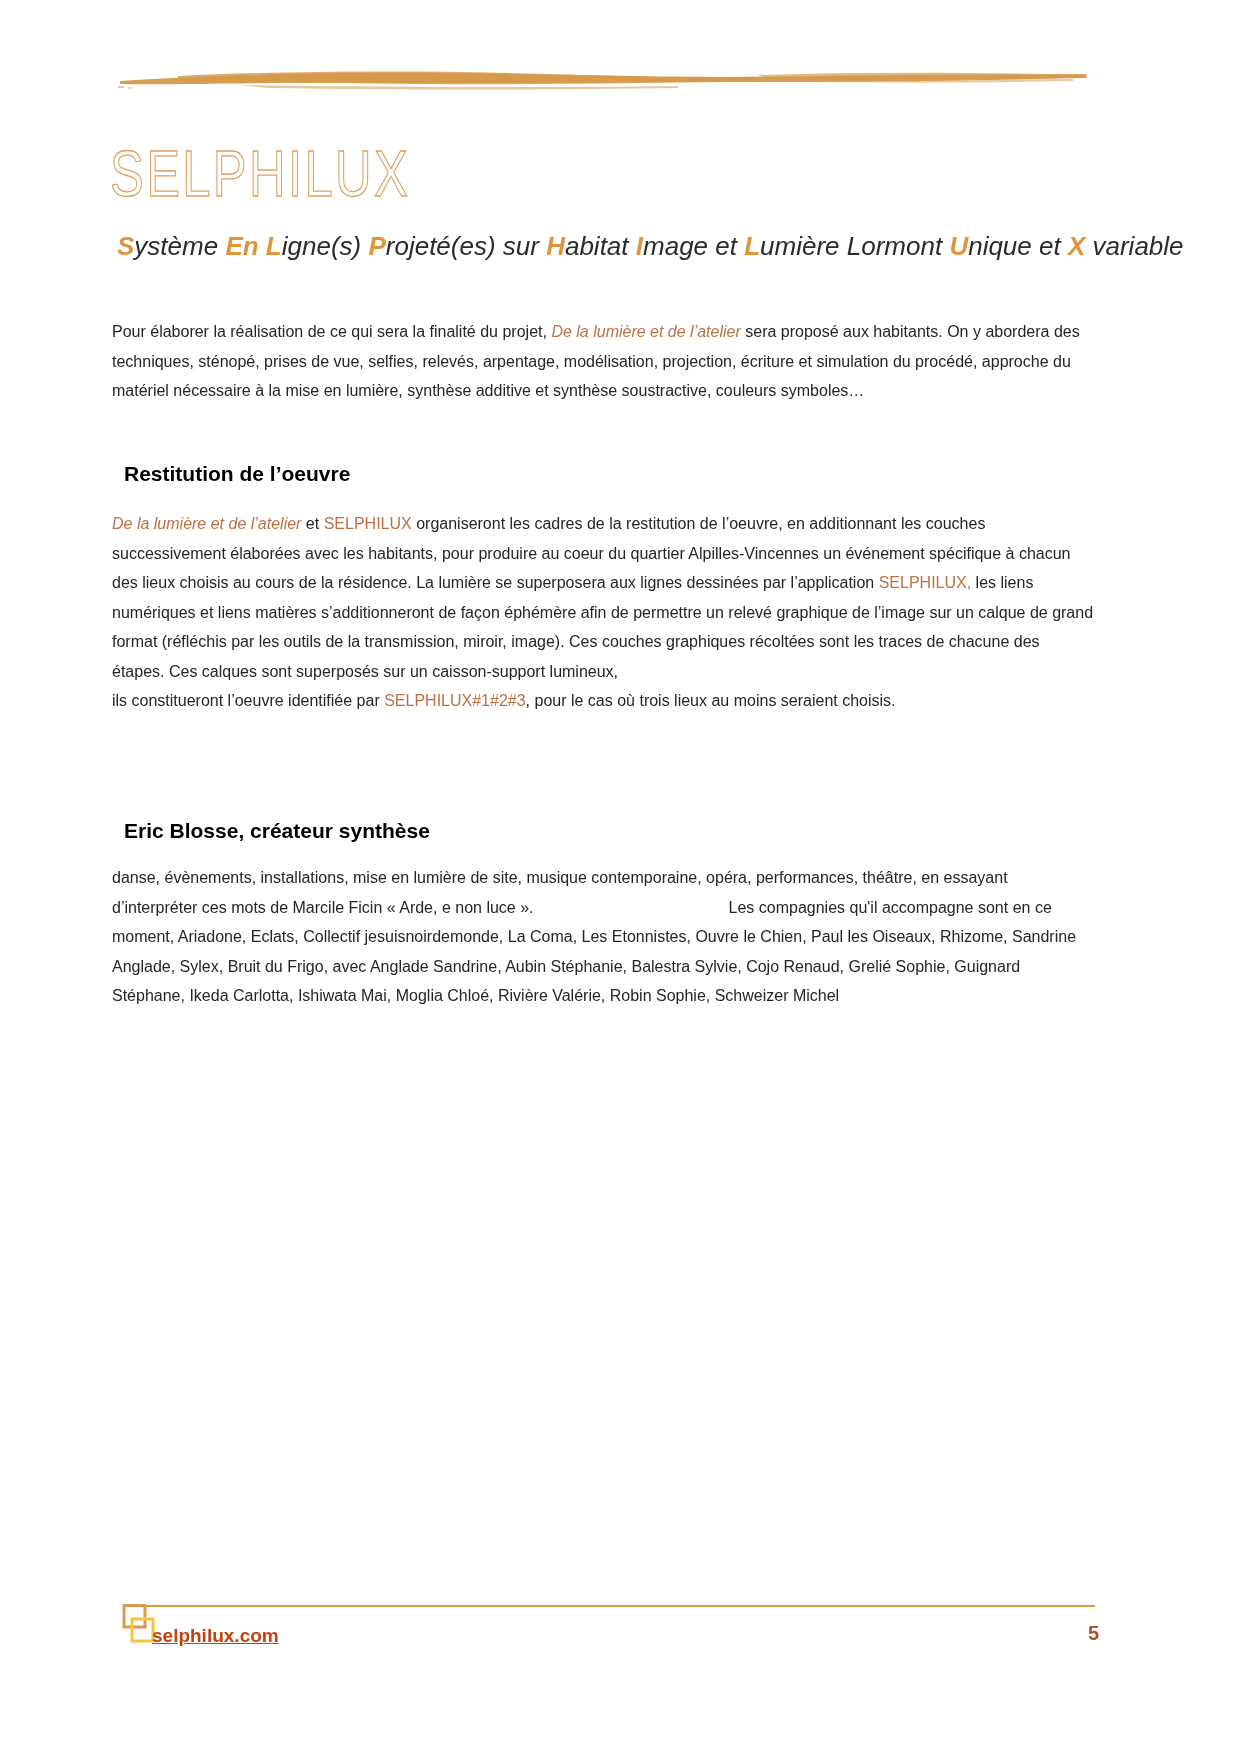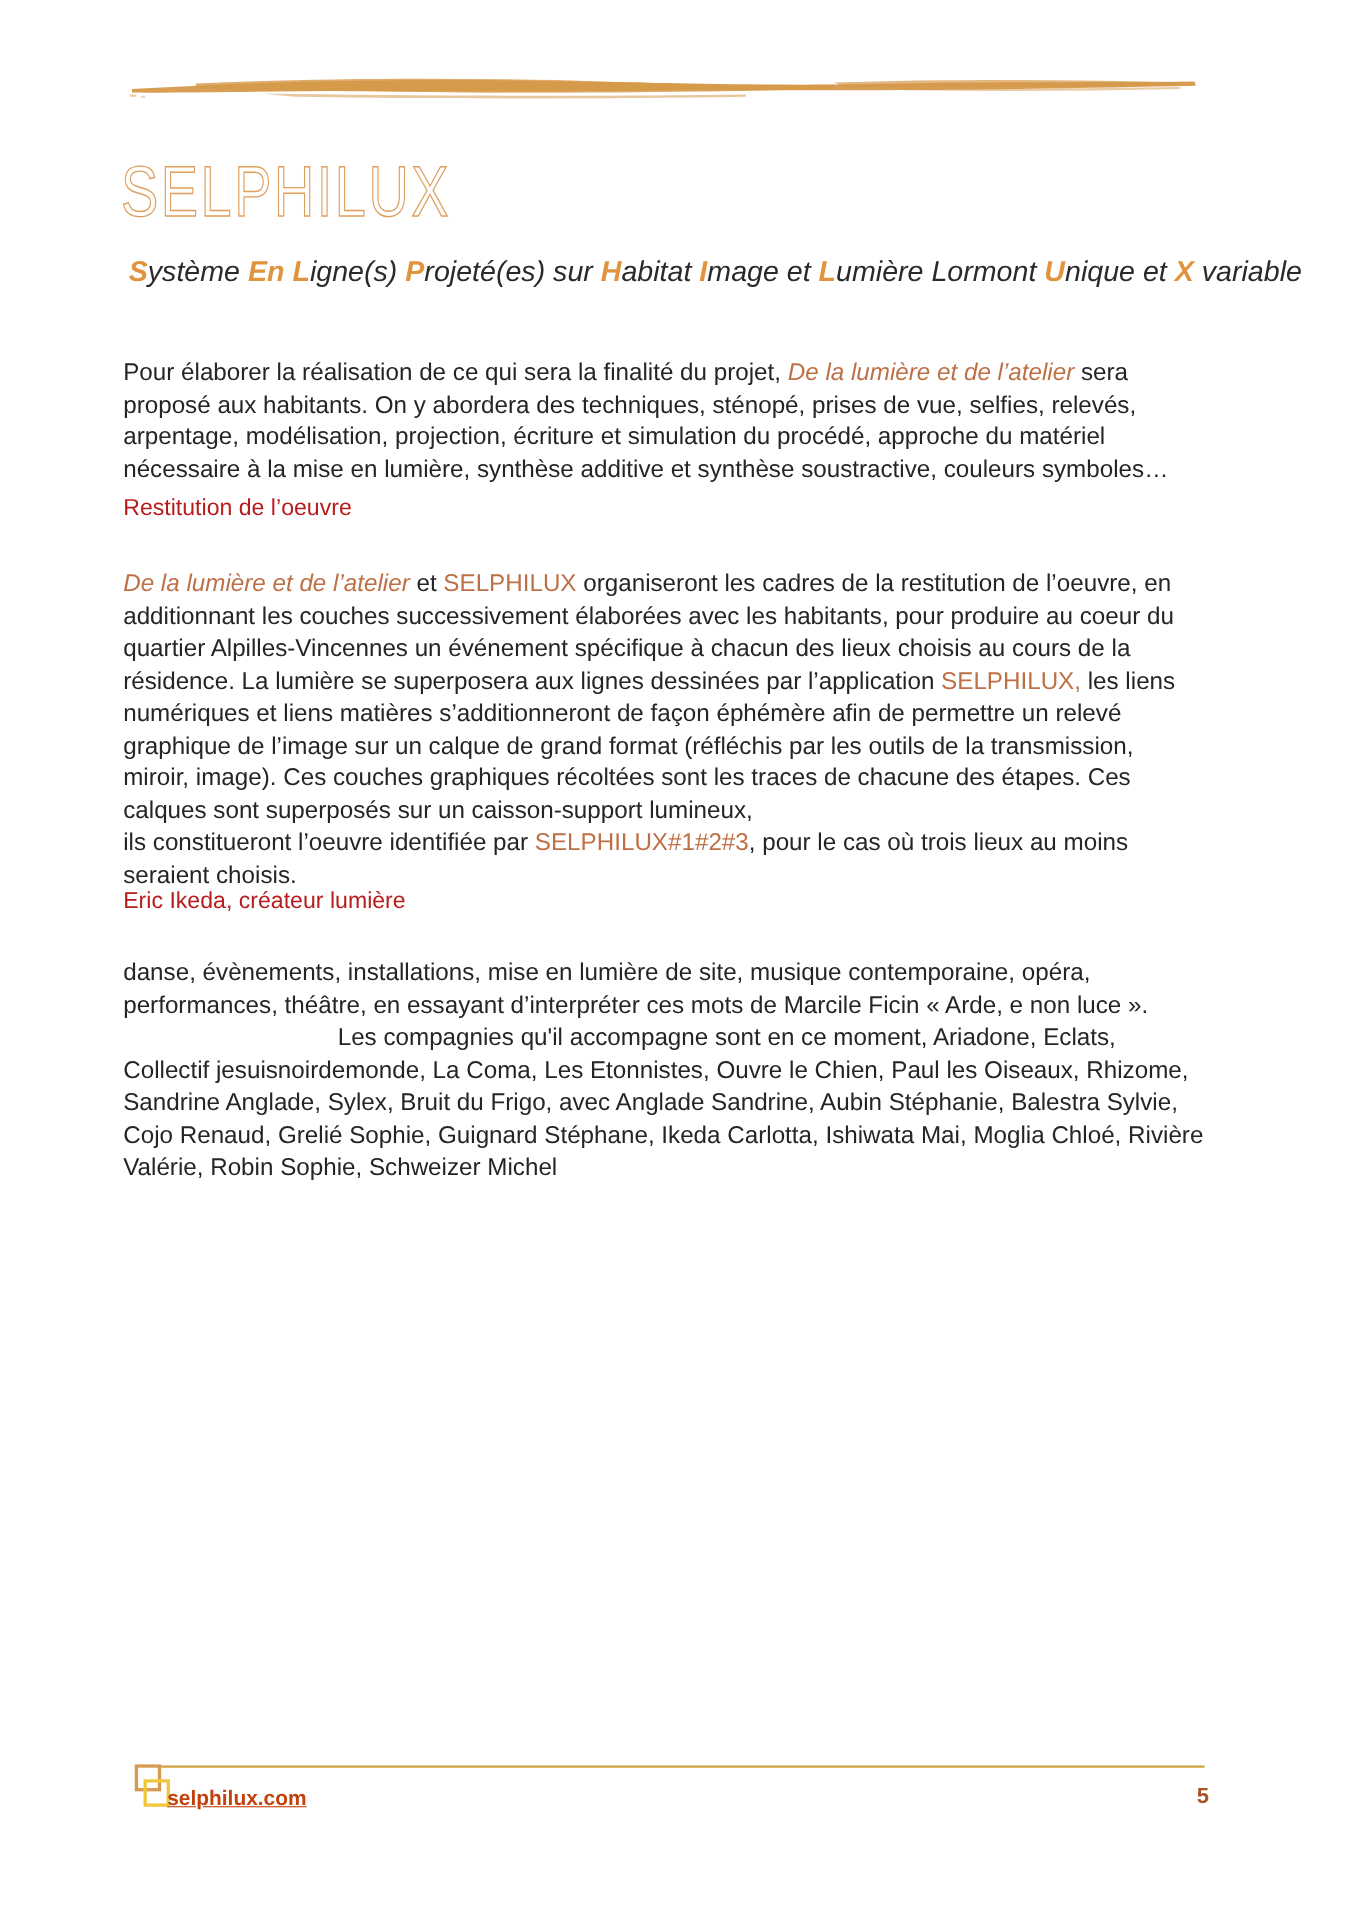--- a/index.html
+++ b/index.html
@@ -42,39 +42,39 @@
     font-style: italic;
     color: #2a2a2a;
     white-space: nowrap;
   }
   .subtitle .seg-accent-bold { color: #e0943e; font-weight: bold; }
 
   .body-text {
     position: absolute;
     left: 112px;
     width: 983px;
-    font-size: 22px;
+    font-size: 16px;
     line-height: 29.5px;
     color: #252525;
   }
   .p1 { top: 301px; }
   .p2 { top: 493px; }
   .p3 { top: 847px; }
 
   .seg-accent { color: #bd7045; }
   .seg-accent-italic { color: #bd7045; font-style: italic; }
   .seg-gap { display: inline-block; }
 
   .section-heading {
     position: absolute;
     left: 112px;
     font-size: 21px;
-    font-weight: normal;
-    color: #b91c1c;
-    margin: 0;
+    font-weight: bold;
+    color: #000000;
+    margin: 12px;
   }
   .h1 { top: 450px; }
   .h2 { top: 807px; }
 
   
   .footer-rule {
     position: absolute;
     left: 145px;
     top: 1605px;
     width: 950px;
@@ -121,21 +121,21 @@
 
   <div class="title">SELPHILUX</div>
 
   <div class="subtitle"><span class="seg-accent-bold">S</span><span class="seg-plain">ystème </span><span class="seg-accent-bold">En</span><span class="seg-plain"> </span><span class="seg-accent-bold">L</span><span class="seg-plain">igne(s) </span><span class="seg-accent-bold">P</span><span class="seg-plain">rojeté(es) sur </span><span class="seg-accent-bold">H</span><span class="seg-plain">abitat </span><span class="seg-accent-bold">I</span><span class="seg-plain">mage et </span><span class="seg-accent-bold">L</span><span class="seg-plain">umière Lormont </span><span class="seg-accent-bold">U</span><span class="seg-plain">nique et </span><span class="seg-accent-bold">X</span><span class="seg-plain"> variable</span></div>
 
   <p class="body-text p1"><span class="seg-plain">Pour élaborer la réalisation de ce qui sera la finalité du projet, </span><span class="seg-accent-italic">De la lumière et de l’atelier</span><span class="seg-plain"> sera proposé aux habitants. On y abordera des techniques, sténopé, prises de vue, selfies, relevés, arpentage, modélisation, projection, écriture et simulation du procédé, approche du matériel nécessaire à la mise en lumière, synthèse additive et synthèse soustractive, couleurs symboles…</span></p>
 
   <h2 class="section-heading h1">Restitution de l’oeuvre</h2>
   <p class="body-text p2"><span class="seg-accent-italic">De la lumière et de l’atelier</span><span class="seg-plain"> et </span><span class="seg-accent">SELPHILUX</span><span class="seg-plain"> organiseront les cadres de la restitution de l’oeuvre, en additionnant les couches successivement élaborées avec les habitants, pour produire au coeur du quartier Alpilles-Vincennes un événement spécifique à chacun des lieux choisis au cours de la résidence. La lumière se superposera aux lignes dessinées par l’application </span><span class="seg-accent">SELPHILUX,</span><span class="seg-plain"> les liens numériques et liens matières s’additionneront de façon éphémère afin de permettre un relevé graphique de l’image sur un calque de grand format (réfléchis par les outils de la transmission, miroir, image). Ces couches graphiques récoltées sont les traces de chacune des étapes. Ces calques sont superposés sur un caisson-support lumineux,</span><br><span class="seg-plain">ils constitueront l’oeuvre identifiée par </span><span class="seg-accent">SELPHILUX#1#2#3</span><span class="seg-plain">, pour le cas où trois lieux au moins seraient choisis.</span></p>
 
-  <h2 class="section-heading h2">Eric Ikeda, créateur lumière</h2>
+  <h2 class="section-heading h2">Eric Blosse, créateur synthèse</h2>
   <p class="body-text p3"><span class="seg-plain">danse, évènements, installations, mise en lumière de site, musique contemporaine, opéra, performances, théâtre, en essayant d’interpréter ces mots de Marcile Ficin « Arde, e non luce ».</span><span class="seg-gap" style="width: 195px;"></span><span class="seg-plain">Les compagnies qu'il accompagne sont en ce moment, Ariadone, Eclats, Collectif jesuisnoirdemonde, La Coma, Les Etonnistes, Ouvre le Chien, Paul les Oiseaux, Rhizome, Sandrine Anglade, Sylex, Bruit du Frigo, avec Anglade Sandrine, Aubin Stéphanie, Balestra Sylvie, Cojo Renaud, Grelié Sophie, Guignard Stéphane, Ikeda Carlotta, Ishiwata Mai, Moglia Chloé, Rivière Valérie, Robin Sophie, Schweizer Michel</span></p>
 
   <div class="footer-rule"></div>
   <div class="footer-logo">
     <svg width="37" height="43" viewBox="0 0 37 43" xmlns="http://www.w3.org/2000/svg">
       <rect x="3" y="2.5" width="21" height="21.5" fill="none" stroke="#d79a50" stroke-width="3"></rect>
       <rect x="11" y="16" width="21" height="22" fill="none" stroke="#f0c73a" stroke-width="3"></rect>
     </svg>
   </div>
   <a class="footer-link" href="#">selphilux.com</a>

